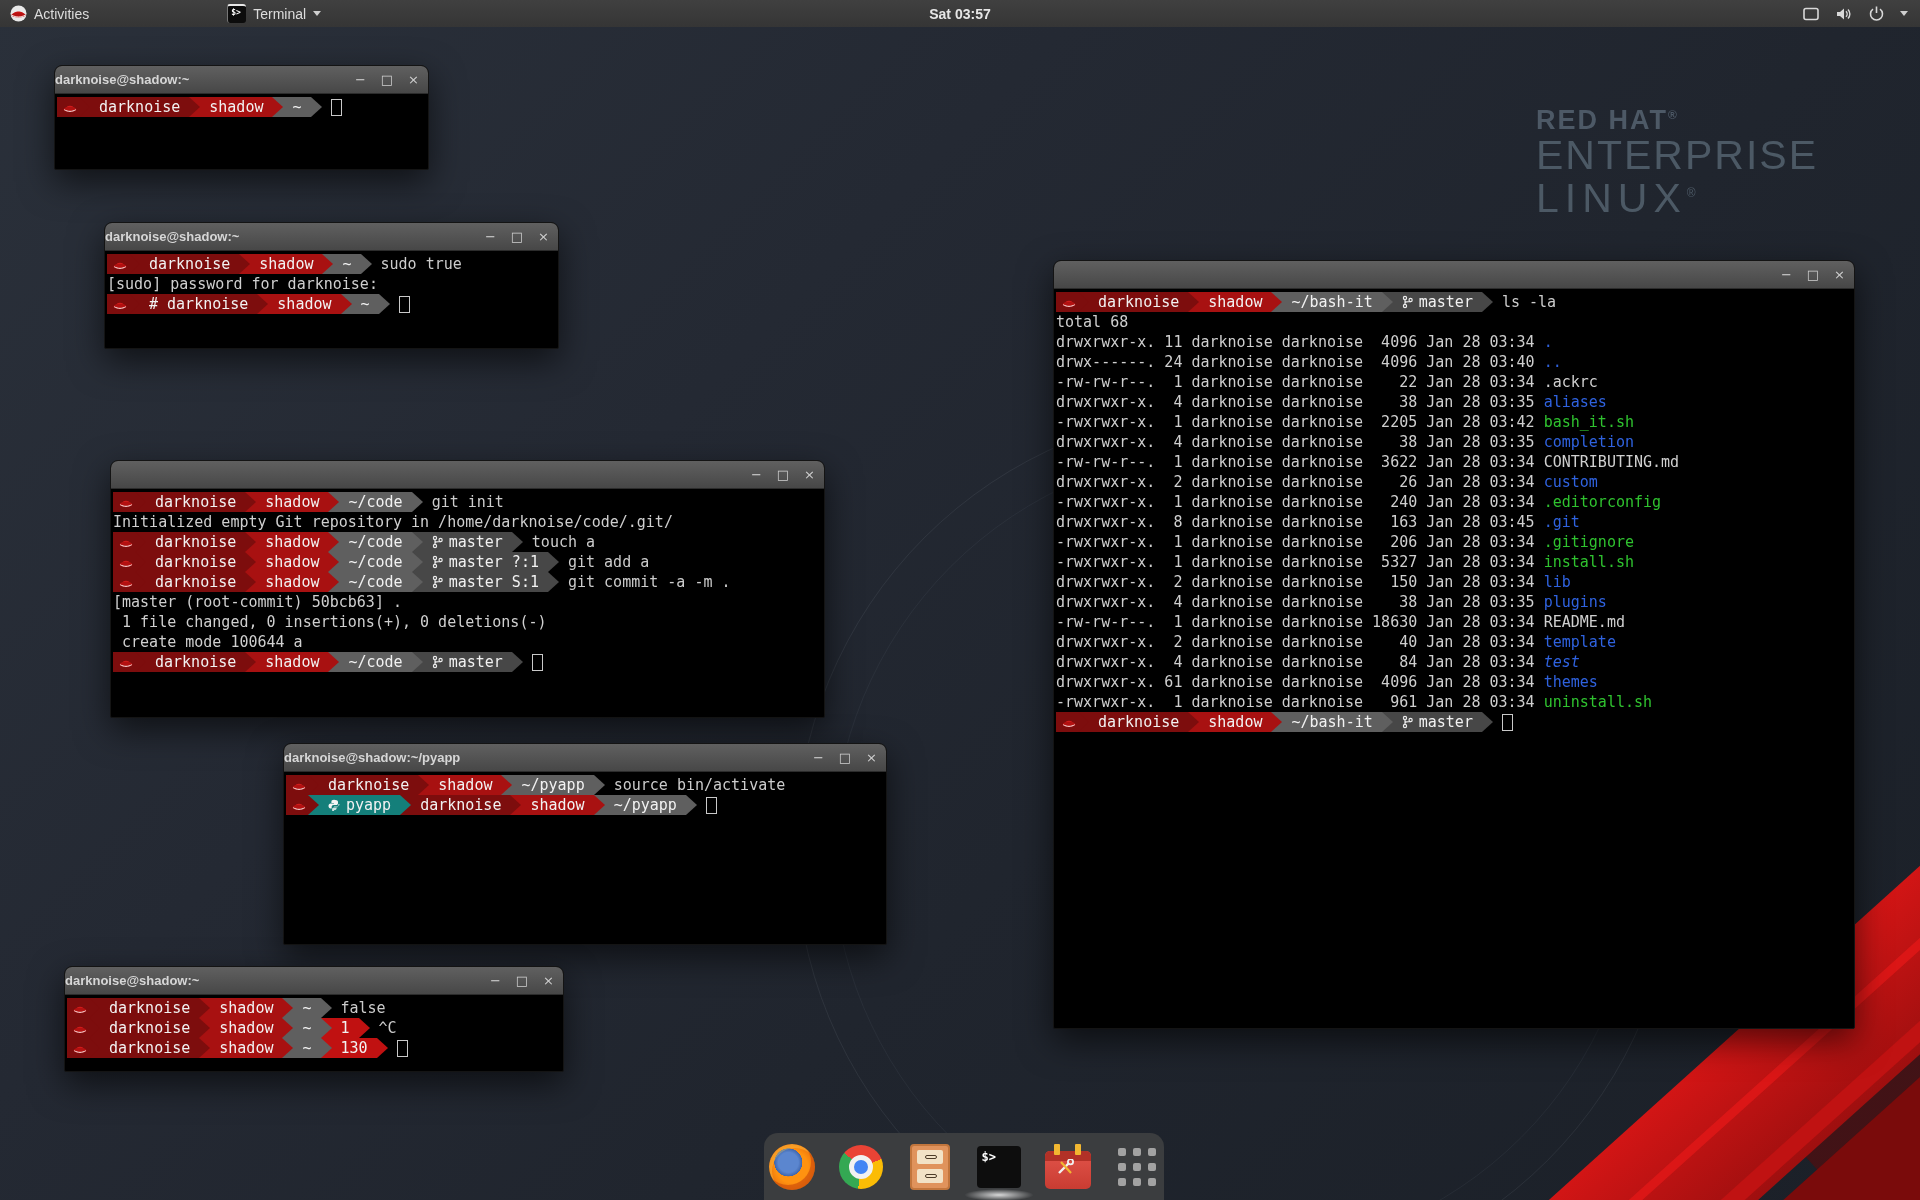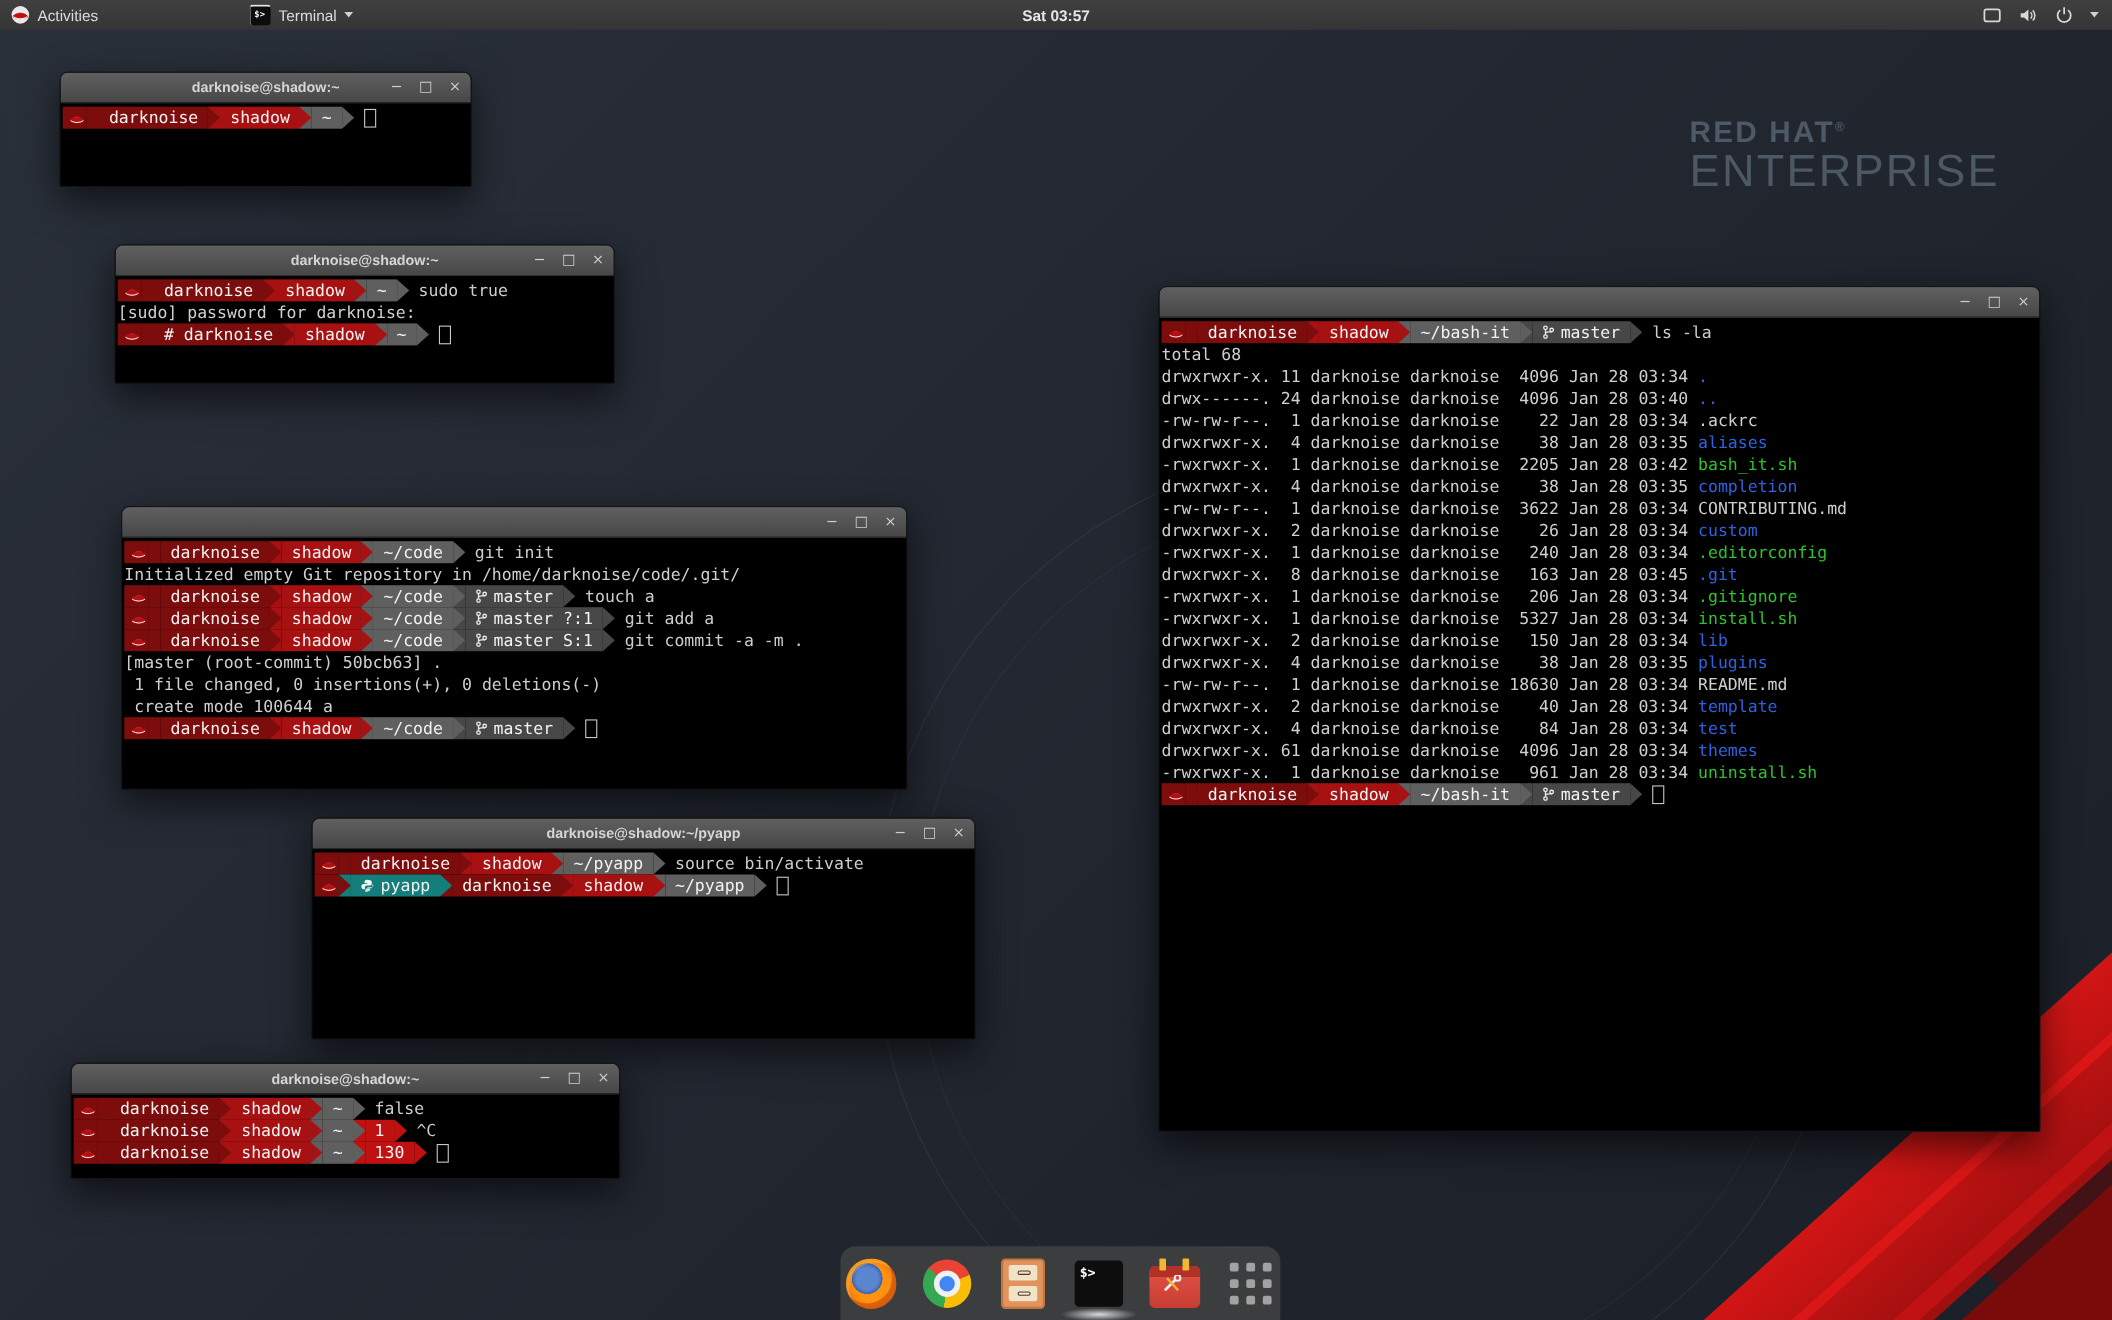--- a/index.html
+++ b/index.html
@@ -34,21 +34,21 @@
     font:bold 8px "DejaVu Sans Mono",monospace;padding:2px 0 0 3px;box-sizing:border-box;border-top:2px solid #e8e8e8;border-left:1px solid #777;}
   .caret-down{width:0;height:0;border-left:4px solid transparent;border-right:4px solid transparent;border-top:5px solid #cfcfcf;}
   .clock{position:absolute;left:0;right:0;text-align:center;font-weight:bold;color:#e6e6e6;pointer-events:none;}
   .tb-right{margin-left:auto;display:flex;align-items:center;gap:15px;padding-right:12px;}
   
   #windows-layer{position:absolute;inset:0;z-index:10;}
   .window{position:absolute;background:#000;border:1px solid #141414;border-radius:8px 8px 2px 2px;
     box-shadow:0 12px 34px rgba(0,0,0,.6);overflow:hidden;}
   .titlebar{height:27px;background:linear-gradient(#606060,#474747);display:flex;align-items:center;
     position:relative;border-bottom:1px solid #2c2c2c;}
-  .title{flex:1;text-align:center;font:bold 13px "Liberation Sans",sans-serif;color:#d6d6d6;}
+  .title{flex:1;text-align:left;font:bold 13px "Liberation Sans",sans-serif;color:#d6d6d6;}
   .controls{position:absolute;right:9px;top:0;height:100%;display:flex;align-items:center;gap:15px;
     color:#cfcfcf;font:13px "DejaVu Sans",sans-serif;}
   .term{padding:3px 0 0 2px;font-family:"DejaVu Sans Mono",monospace;font-size:15px;color:#cfcfcf;}
   .tline{height:20px;line-height:20px;white-space:pre;}
   .pline{display:flex;align-items:stretch;}
   .seg{display:flex;align-items:center;padding:0 9px;color:#f2f2f2;white-space:pre;}
   .seg svg{margin-right:6px;}
   .seg-hat{padding:0 2px 0 6px;}
   .seg-hat svg{margin-right:0;}
   .sep{width:0;height:0;border-top:10px solid transparent;border-bottom:10px solid transparent;border-left:11px solid #000;}
@@ -93,20 +93,21 @@
   <div class="stripe s1"></div>
   <div class="stripe s3"></div>
   <div class="stripe s6"></div>
   <div class="arc arc1"></div>
   <div class="arc arc2"></div>
 </div>
 
 <div class="rh-brand">
   <div class="b1"><span>RED HAT</span><sup>®</sup></div>
   <div class="b2">ENTERPRISE</div>
+  <div class="b3"><span>LINUX</span><sup>®</sup></div>
 </div>
 
 <div class="topbar">
   <div class="activities">
     <span style="display:flex;">
       <svg width="17" height="17" viewBox="0 0 17 17">
           <circle cx="8.5" cy="8.5" r="8" fill="#e9e9e9"></circle>
           <path d="M3 9.6C3 5.6 14 5.6 14 9.6" fill="#cf1616"></path>
           <ellipse cx="8.5" cy="9.9" rx="7" ry="2.5" fill="#b91212"></ellipse>
           <path d="M2 10.2c4 2.4 9 2.4 13 0" stroke="#fff" stroke-width="0.9" fill="none"></path>
@@ -324,21 +325,21 @@
         <div class="tline"><span>-rw-rw-r--.  1 darknoise darknoise  3622 Jan 28 03:34 CONTRIBUTING.md</span></div>
         <div class="tline"><span>drwxrwxr-x.  2 darknoise darknoise    26 Jan 28 03:34 </span><span style="color: rgb(47, 98, 223);">custom</span></div>
         <div class="tline"><span>-rwxrwxr-x.  1 darknoise darknoise   240 Jan 28 03:34 </span><span style="color: rgb(47, 194, 47);">.editorconfig</span></div>
         <div class="tline"><span>drwxrwxr-x.  8 darknoise darknoise   163 Jan 28 03:45 </span><span style="color: rgb(47, 98, 223);">.git</span></div>
         <div class="tline"><span>-rwxrwxr-x.  1 darknoise darknoise   206 Jan 28 03:34 </span><span style="color: rgb(47, 194, 47);">.gitignore</span></div>
         <div class="tline"><span>-rwxrwxr-x.  1 darknoise darknoise  5327 Jan 28 03:34 </span><span style="color: rgb(47, 194, 47);">install.sh</span></div>
         <div class="tline"><span>drwxrwxr-x.  2 darknoise darknoise   150 Jan 28 03:34 </span><span style="color: rgb(47, 98, 223);">lib</span></div>
         <div class="tline"><span>drwxrwxr-x.  4 darknoise darknoise    38 Jan 28 03:35 </span><span style="color: rgb(47, 98, 223);">plugins</span></div>
         <div class="tline"><span>-rw-rw-r--.  1 darknoise darknoise 18630 Jan 28 03:34 README.md</span></div>
         <div class="tline"><span>drwxrwxr-x.  2 darknoise darknoise    40 Jan 28 03:34 </span><span style="color: rgb(47, 98, 223);">template</span></div>
-        <div class="tline"><span>drwxrwxr-x.  4 darknoise darknoise    84 Jan 28 03:34 </span><span style="color: rgb(47, 98, 223);">test</span></div>
+        <div class="tline"><span>drwxrwxr-x.  4 darknoise darknoise    84 Jan 28 03:34 </span><span style="color: rgb(47, 98, 223); font-style: italic;">test</span></div>
         <div class="tline"><span>drwxrwxr-x. 61 darknoise darknoise  4096 Jan 28 03:34 </span><span style="color: rgb(47, 98, 223);">themes</span></div>
         <div class="tline"><span>-rwxrwxr-x.  1 darknoise darknoise   961 Jan 28 03:34 </span><span style="color: rgb(47, 194, 47);">uninstall.sh</span></div>
         <div class="tline pline"><span class="seg seg-hat" style="background: rgb(125, 13, 13);"><svg width="14" height="11" viewBox="0 0 14 11">
               <path d="M3 7C3 2.8 11 2.8 11 7" fill="#d81d1d"></path>
               <ellipse cx="7" cy="7.4" rx="6.3" ry="2.6" fill="#b31111"></ellipse>
               <path d="M1.2 7.7c3.7 2.2 7.9 2.2 11.6 0" stroke="#fff" stroke-width="0.9" fill="none"></path>
             </svg></span><span class="sep" style="border-left-color: rgb(125, 13, 13); background-color: rgb(125, 13, 13);"></span><span class="seg" style="background: rgb(125, 13, 13);">darknoise</span><span class="sep" style="border-left-color: rgb(125, 13, 13); background-color: rgb(168, 17, 17);"></span><span class="seg" style="background: rgb(168, 17, 17);">shadow</span><span class="sep" style="border-left-color: rgb(168, 17, 17); background-color: rgb(95, 95, 95);"></span><span class="seg" style="background: rgb(95, 95, 95);">~/bash-it</span><span class="sep" style="border-left-color: rgb(95, 95, 95); background-color: rgb(71, 71, 71);"></span><span class="seg" style="background: rgb(71, 71, 71);"><svg width="11" height="14" viewBox="0 0 11 14" fill="none" stroke="#ececec" stroke-width="1.2">
               <circle cx="3" cy="3" r="1.6"></circle>
               <circle cx="8.6" cy="5" r="1.6"></circle>
               <circle cx="3" cy="11" r="1.6"></circle>

